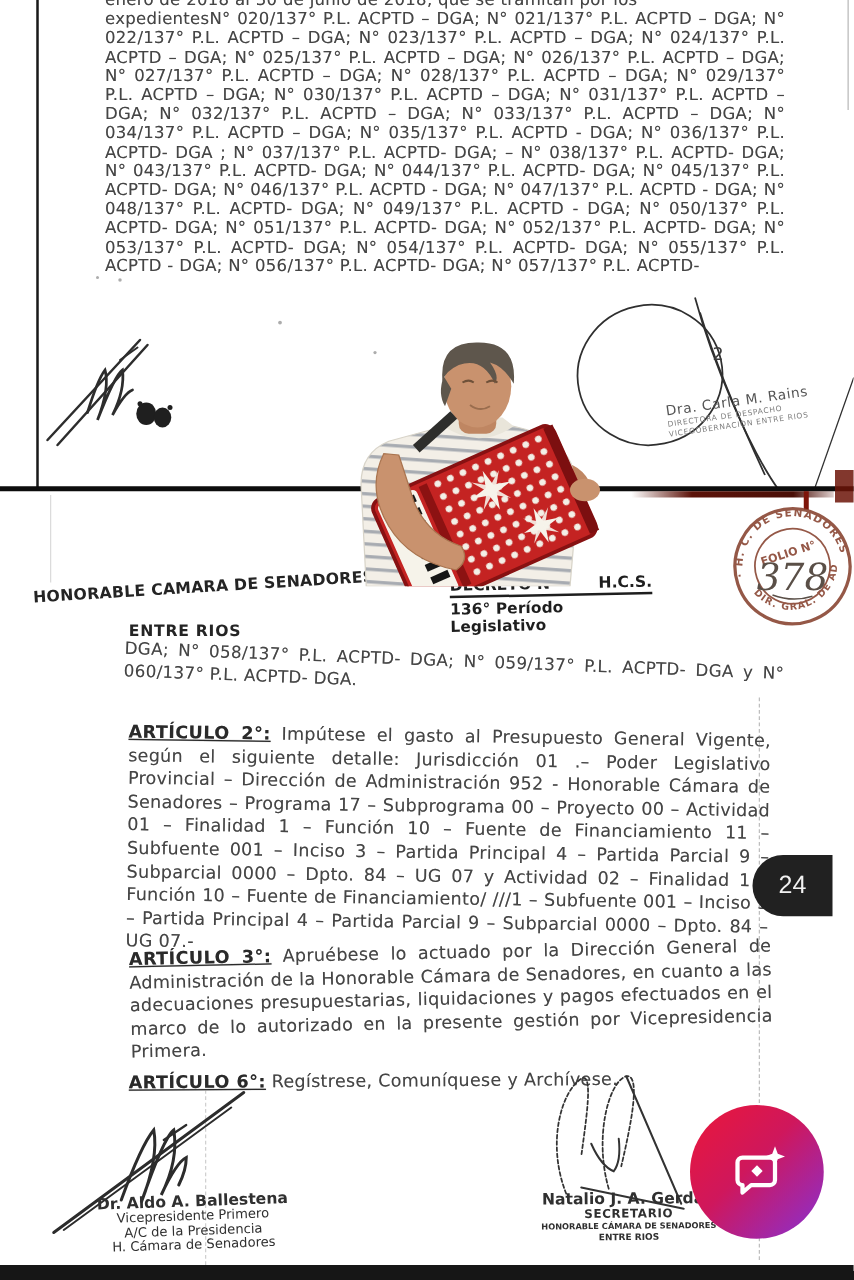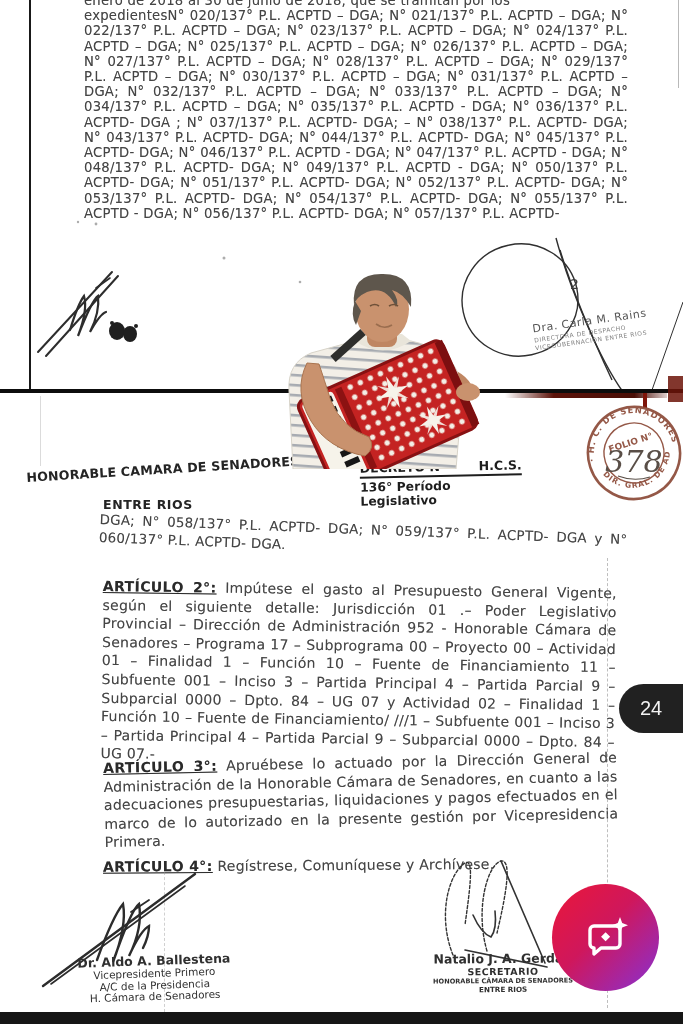--- a/index.html
+++ b/index.html
@@ -56,21 +56,21 @@
   .sig-left .ln{font-size:10.5px;line-height:11.5px;}
   .sig-right{left:418px;top:951px;width:170px;transform:rotate(-.5deg);}
   .sig-right .nm{font-weight:bold;font-size:12.5px;}
   .sig-right .ln2{font-weight:bold;font-size:9.5px;letter-spacing:.5px;}
   .sig-right .ln3{font-weight:bold;font-size:6.6px;}
   .sig-right .ln4{font-weight:bold;font-size:7.2px;}
   svg.sig{pointer-events:none;z-index:2;}
   .sig-scribble-left{left:35px;top:868px;width:215px;height:120px;}
   .sig-scribble-right{left:435px;top:855px;width:130px;height:115px;}
   
-  .page-badge{right:0;top:684px;width:64px;height:49px;background:#212121;
+  .page-badge{right:17px;top:684px;width:64px;height:49px;background:#212121;
               border-radius:26px 0 0 26px;color:#f2f2f2;display:flex;align-items:center;
               justify-content:center;font-size:20px;z-index:10;font-family:"Liberation Sans",sans-serif;}
   .fab{left:552px;top:884px;width:107px;height:107px;border-radius:50%;z-index:11;
        background:linear-gradient(135deg,#e6173f 8%,#cf175c 45%,#8c2fcb 96%);
        display:flex;align-items:center;justify-content:center;cursor:pointer;}
   .bottom-bar{left:0;top:1012px;width:683px;height:12px;background:#161616;z-index:9;}
 </style>
 </head>
 <body>
 
@@ -210,21 +210,21 @@
 
 <div class="abs doc-text article art2">
   <span class="lbl">ARTÍCULO 2°:</span><span> Impútese el gasto al Presupuesto General Vigente, según el siguiente detalle: Jurisdicción 01 .– Poder Legislativo Provincial – Dirección de Administración 952 - Honorable Cámara de Senadores – Programa 17 – Subprograma 00 – Proyecto 00 – Actividad 01 – Finalidad 1 – Función 10 – Fuente de Financiamiento 11 – Subfuente 001 – Inciso 3 – Partida Principal 4 – Partida Parcial 9 – Subparcial 0000 – Dpto. 84 – UG 07 y  Actividad 02 – Finalidad 1 – Función 10 – Fuente de Financiamiento/ ///1 – Subfuente 001 – Inciso 3 – Partida Principal 4 – Partida Parcial 9 – Subparcial 0000 – Dpto. 84 – UG 07.-</span>
 </div>
 
 <div class="abs doc-text article art3">
   <span class="lbl">ARTÍCULO 3°:</span><span> Apruébese lo actuado por la Dirección General de Administración de la Honorable Cámara de Senadores, en cuanto a las adecuaciones presupuestarias, liquidaciones y pagos efectuados en el marco de lo autorizado en la presente gestión por Vicepresidencia Primera.</span>
 </div>
 
 <div class="abs doc-text article art4">
-  <span class="lbl">ARTÍCULO 4°:</span><span> Regístrese, Comuníquese y Archívese.</span>
+  <span class="lbl">ARTÍCULO 6°:</span><span> Regístrese, Comuníquese y Archívese.</span>
 </div>
 
 <div class="abs crease1"></div>
 <div class="abs crease2"></div>
 <div class="abs crease3"></div>
 
 <svg class="abs sig sig-scribble-left" viewBox="0 0 215 120">
   <g stroke="#2c2c2c" fill="none" stroke-linecap="round">
     <path d="M8,118 L160,6" stroke-width="2.4"></path>
     <path d="M16,116 L150,18" stroke-width="1.6"></path>

